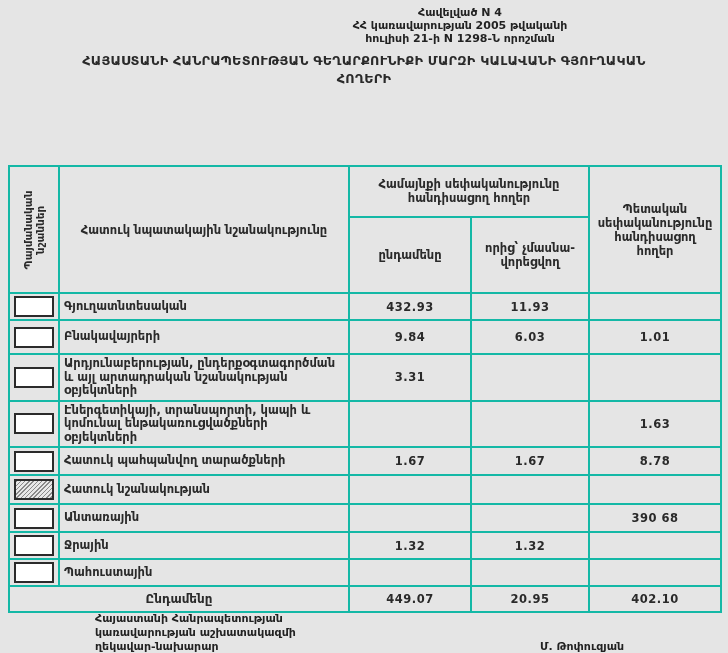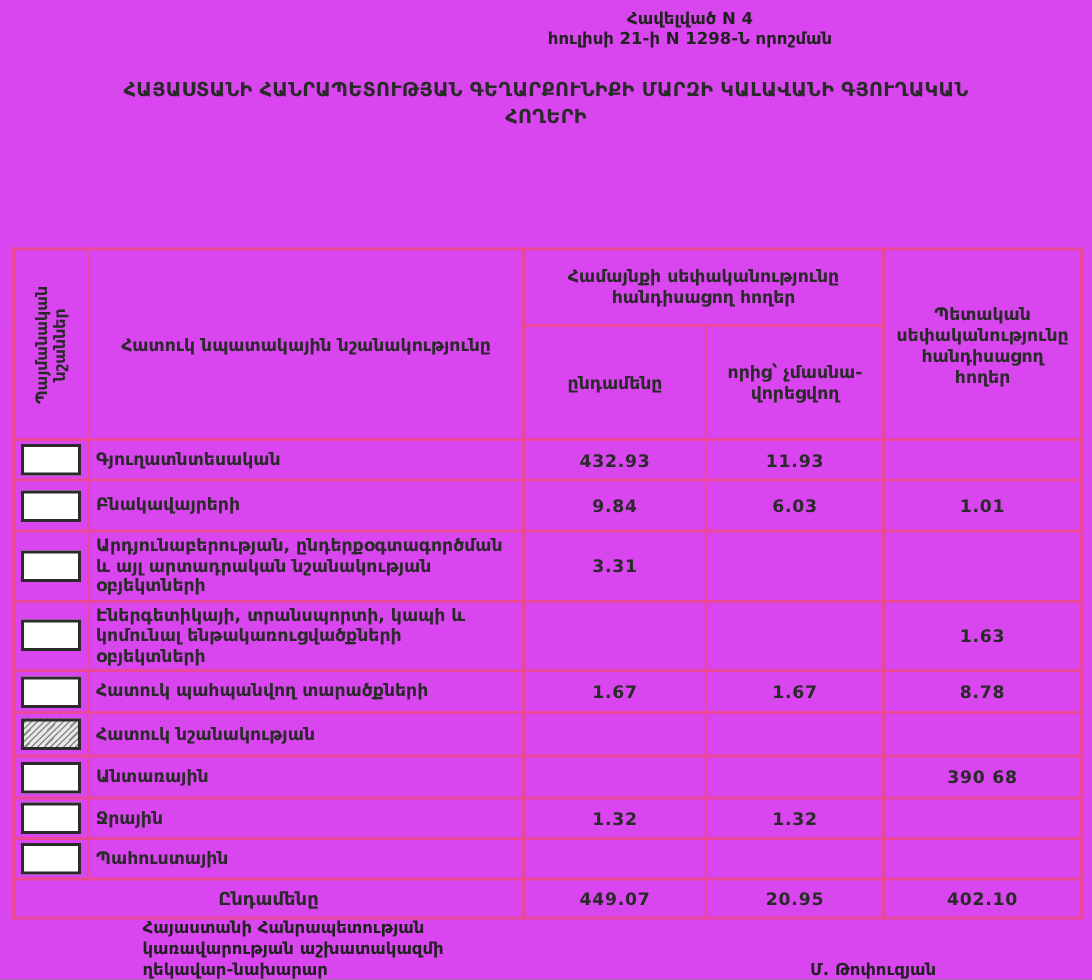--- a/index.html
+++ b/index.html
@@ -1,38 +1,38 @@
 <!DOCTYPE html>
 <html><head>
 <meta charset="utf-8">
 <style>
   html,body{margin:0;padding:0;background:#888;}
   .page{
-    position:relative;width:728px;height:653px;background:#d946ef;
+    position:relative;width:728px;height:653px;background:#e5e5e5;
     font-family:"DejaVu Sans",sans-serif;color:#1e1e1e;overflow:hidden;
   }
   
   .appendix{
     position:absolute;top:6px;left:250px;width:420px;text-align:center;
     font-size:11px;font-weight:700;line-height:13px;color:#222;
   }
   
   .title-block{
     position:absolute;top:52px;left:8px;width:712px;text-align:center;
     font-weight:700;color:#2a2a2a;
   }
   .title-block .t-main{font-size:14.5px;line-height:18px;letter-spacing:1px;}
   .title-block .t-line{font-size:12.8px;line-height:17.5px;letter-spacing:0.2px;}
   
   table.land{
     position:absolute;top:165px;left:8px;width:712px;
     border-collapse:collapse;table-layout:fixed;
   }
   table.land th,table.land td{
-    border:2px solid #ec4899;padding:2px 4px;vertical-align:middle;
+    border:2px solid #14b8a6;padding:2px 4px;vertical-align:middle;
     font-size:11.5px;color:#2a2a2a;overflow:hidden;
   }
   table.land th{font-weight:700;text-align:center;line-height:14px;}
   td.name{font-weight:700;text-align:left;line-height:13.5px;padding-left:6px;}
   td.num{font-weight:600;text-align:center;font-size:13px;letter-spacing:0.5px;}
   td.sym-cell{text-align:center;}
   .sym-box{
     display:inline-block;width:36px;height:17px;border:2px solid #2b2b2b;
     background:#fff;vertical-align:middle;
   }
@@ -61,20 +61,21 @@
     position:absolute;top:28px;left:445px;white-space:nowrap;
   }
 </style>
 </head>
 <body>
 
 <div class="page">
 
   <div class="appendix">
     <div>Հավելված N 4</div>
+    <div>ՀՀ կառավարության 2005 թվականի</div>
     <div>հուլիսի 21-ի N 1298-Ն որոշման</div>
   </div>
 
   <div class="title-block">
     <div class="t-line">ՀԱՅԱՍՏԱՆԻ ՀԱՆՐԱՊԵՏՈՒԹՅԱՆ ԳԵՂԱՐՔՈՒՆԻՔԻ ՄԱՐԶԻ ԿԱԼԱՎԱՆԻ ԳՅՈՒՂԱԿԱՆ</div>
     <div class="t-line">ՀՈՂԵՐԻ</div>
   </div>
 
   <table class="land">
     <colgroup>

